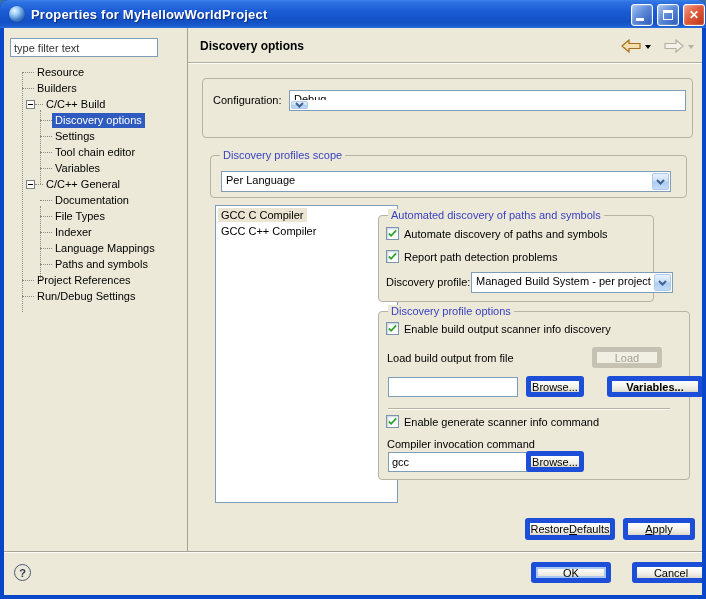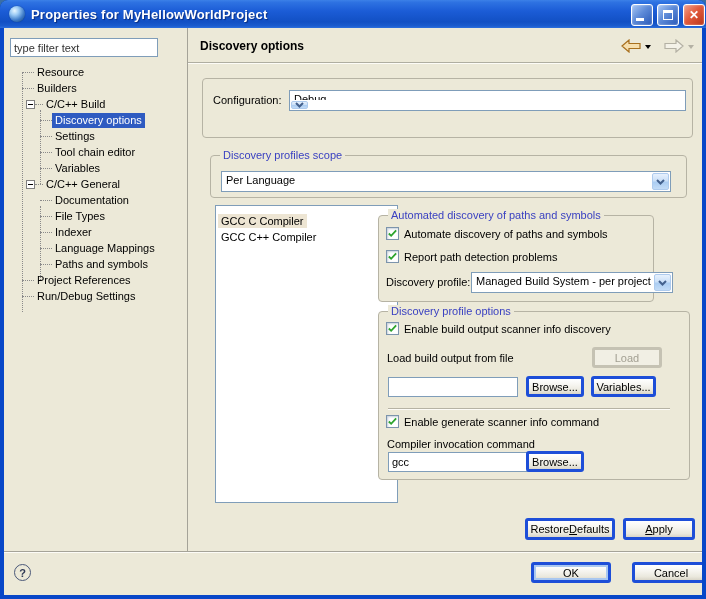--- a/index.html
+++ b/index.html
@@ -97,41 +97,41 @@
   .combo-val { flex:1; padding:2px 4px 0 4px; white-space:nowrap; overflow:hidden; }
   .combo-btn {
     width:17px; flex:none; margin:1px; display:flex; align-items:center; justify-content:center;
     background:linear-gradient(to bottom,#E7F1FD 0%,#CBE0F8 45%,#ABCDF2 55%,#C3DCF7 100%);
     border:1px solid #AECBEE; border-radius:2px;
   }
 
   
   .toollist {
     position:absolute; left:211px; top:177px; width:183px; height:298px;
-    background:#fff; border:1px solid #7F9DB9; padding-top:8px;
+    background:#fff; border:1px solid #7F9DB9; padding-top:2px;
   }
   .lrow { height:16px; line-height:15px; padding-left:2px; white-space:nowrap; }
   .litem { padding:1px 3px; }
   .litem.lsel { background:#EDE5D3; }
 
   
   .cbrow { position:absolute; display:flex; align-items:center; gap:5px; white-space:nowrap; }
   .cb {
     width:13px; height:13px; flex:none; background:#fff; border:1px solid #7C94AC;
     box-shadow:inset 1px 1px 2px rgba(110,135,160,.4);
     display:flex; align-items:center; justify-content:center;
   }
 
   
   .txt {
     position:absolute; border:1px solid #7F9DB9; background:#fff;
     font:11px "Liberation Sans",sans-serif; padding:0 3px; outline:none; height:20px;
   }
   .btn {
-    position:absolute; border:3px solid #1d4ed8; border-radius:3px;
+    position:absolute; border:5px solid #1d4ed8; border-radius:3px;
     background:linear-gradient(to bottom,#FFFFFF 0%,#F6F5F0 40%,#EAE8DD 78%,#D9D5C8 100%);
     font:11px "Liberation Sans",sans-serif; color:#000; text-align:center;
     display:flex; align-items:center; justify-content:center; cursor:default;
   }
   .btn.default { box-shadow:inset 0 0 0 2px #A9C7F0; }
   .btn.disabled {
     border-color:#C5C2B3; color:#A3A093; background:#F1EFE4; box-shadow:none;
   }
   .u { text-decoration:underline; }
 
@@ -324,21 +324,21 @@
             </svg>
           </span>
         <span>Enable build output scanner info discovery</span>
       </div>
 
       <span class="flabel" style="left:8px; top:40px;">Load build output from file</span>
       <button class="btn disabled" style="left:213px; top:35px; width:70px; height:21px;">Load</button>
 
       <input class="txt" style="left: 9px; top: 65px; width: 130px;" value="">
       <button class="btn" style="left:147px; top:64px; width:58px; height:21px;">Browse...</button>
-      <button class="btn" style="left:212px; top:64px; width:65px; height:21px;">Variables...</button>
+      <button class="btn" style="left:228px; top:64px; width:96px; height:21px;font-weight:bold;">Variables...</button>
 
       <div class="innersep" style="left:9px; top:96px; width:282px;"></div>
 
       <div class="cbrow" style="left:7px; top:103px;">
         <span class="cb">
             <svg width="11" height="11" viewBox="0 0 12 12">
               <path d="M2 6 L4.5 8.5 L10 2.5" fill="none" stroke="#2DA42D" stroke-width="2"></path>
             </svg>
           </span>
         <span>Enable generate scanner info command</span>

